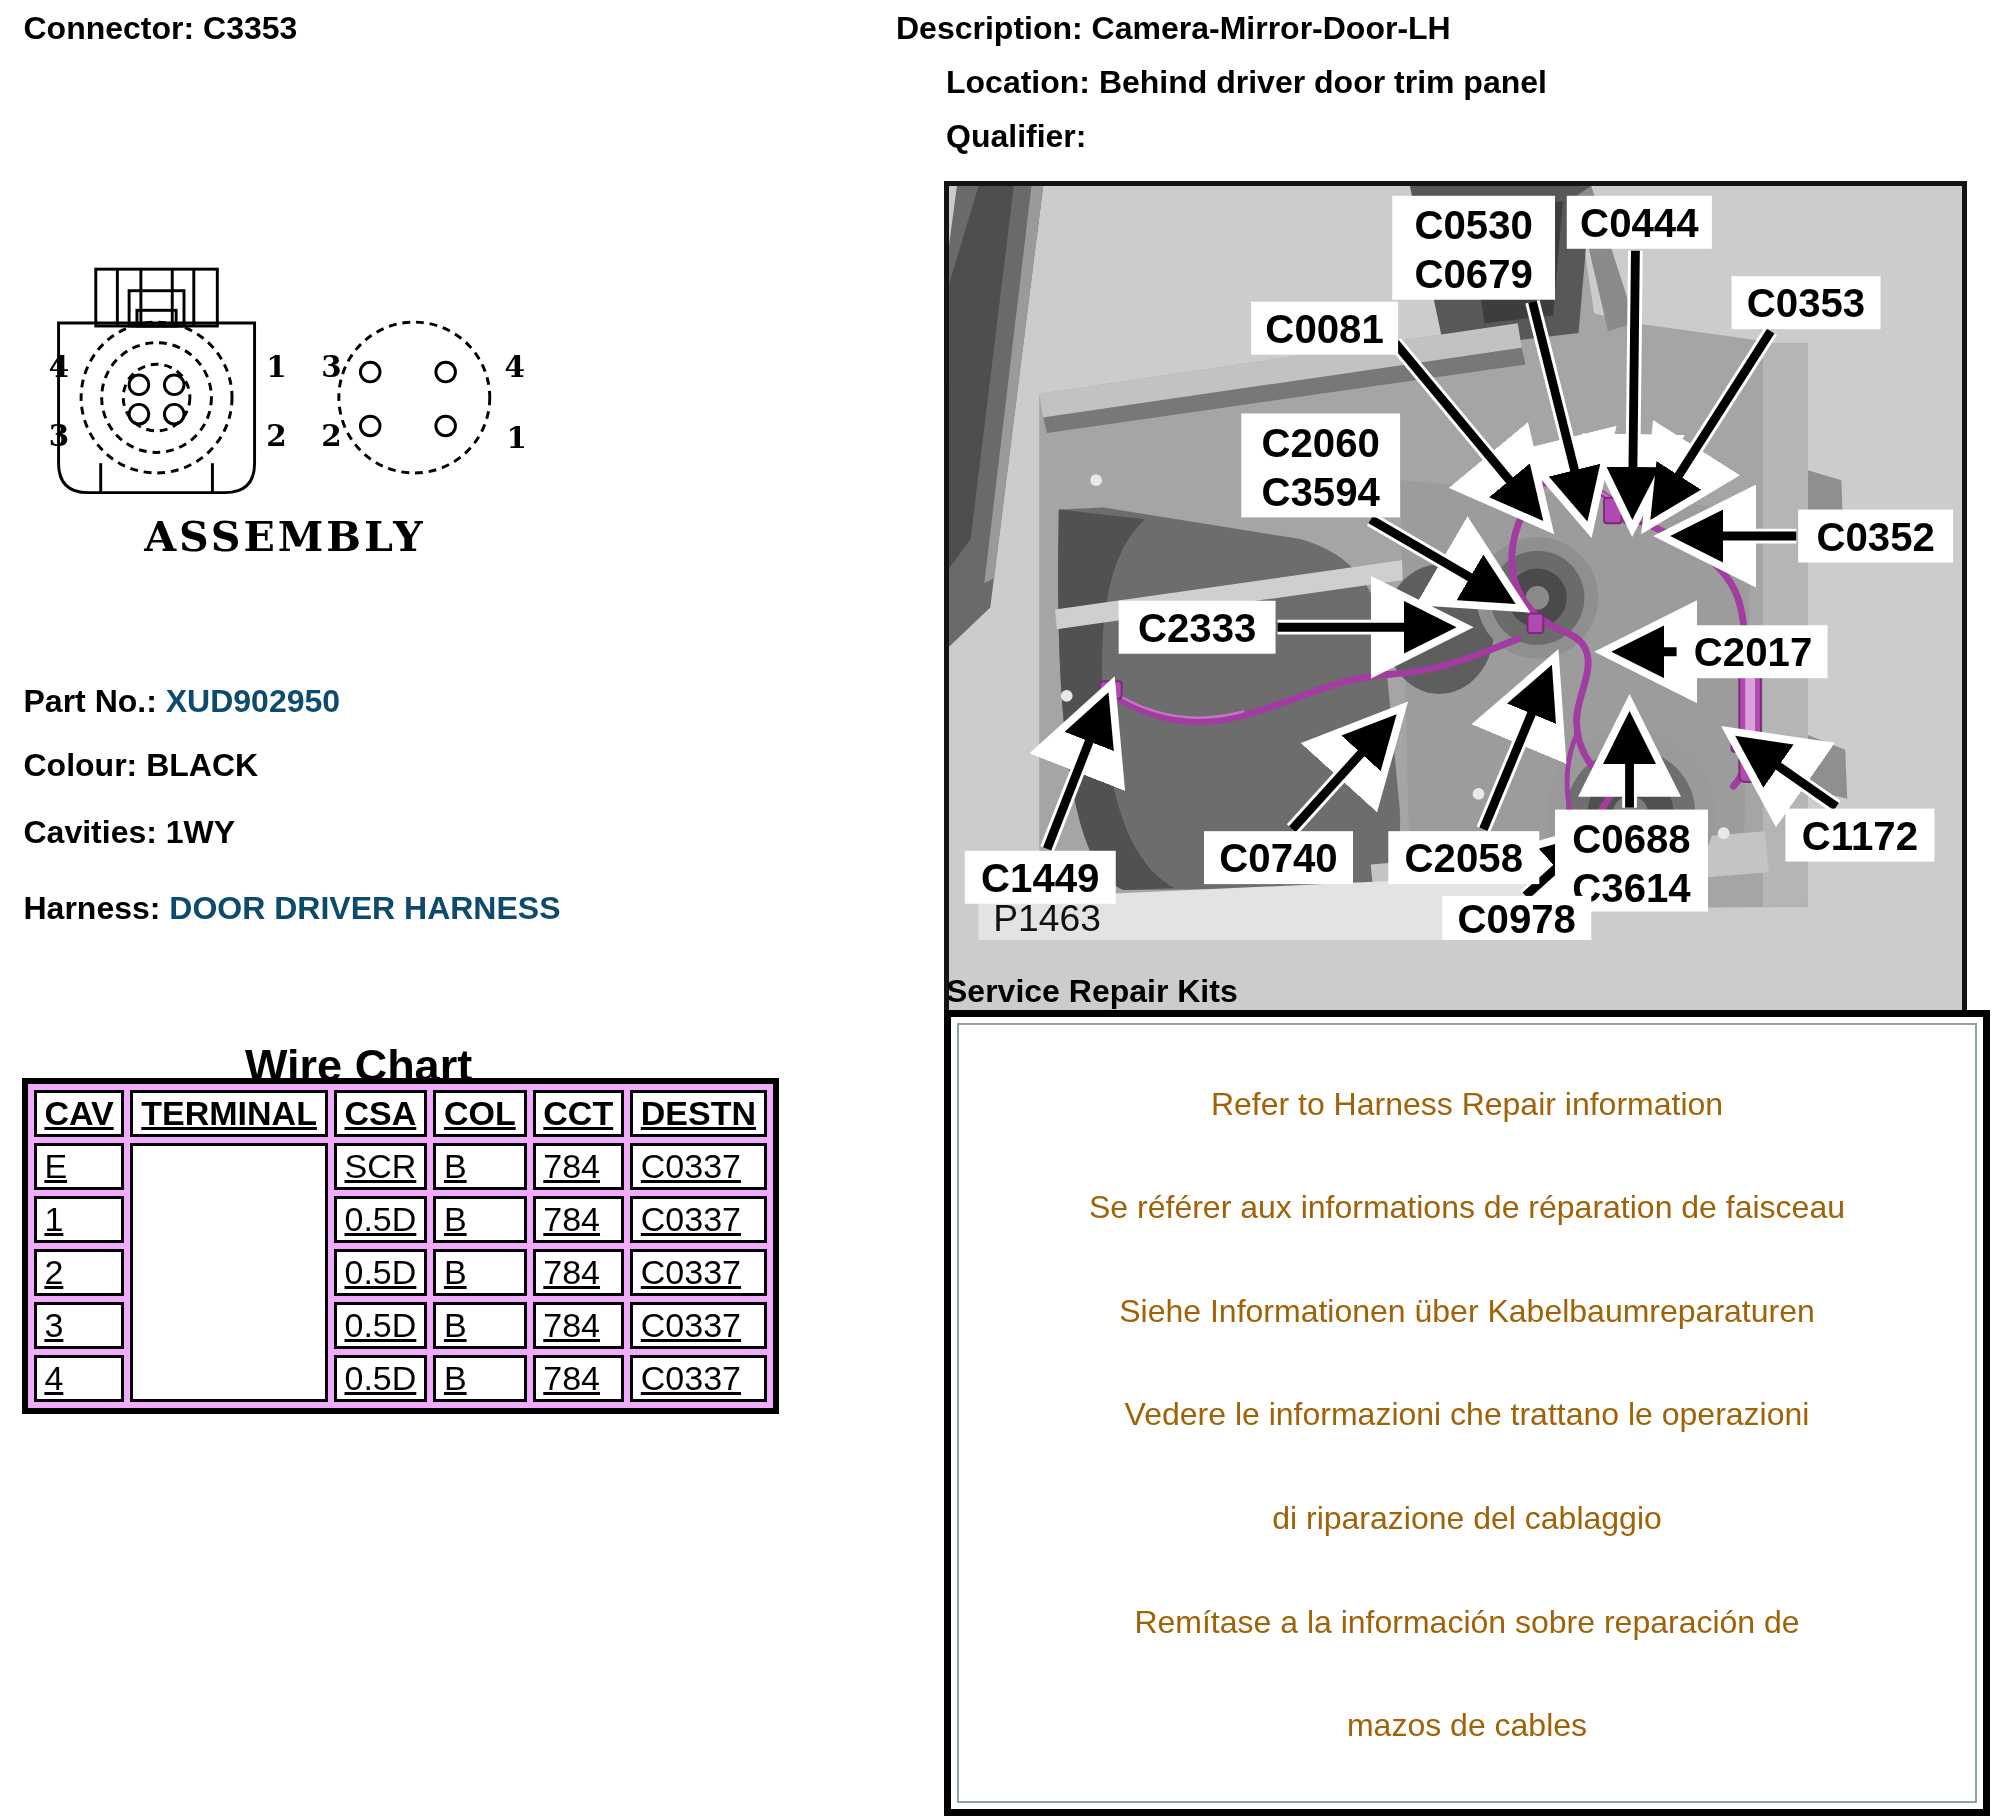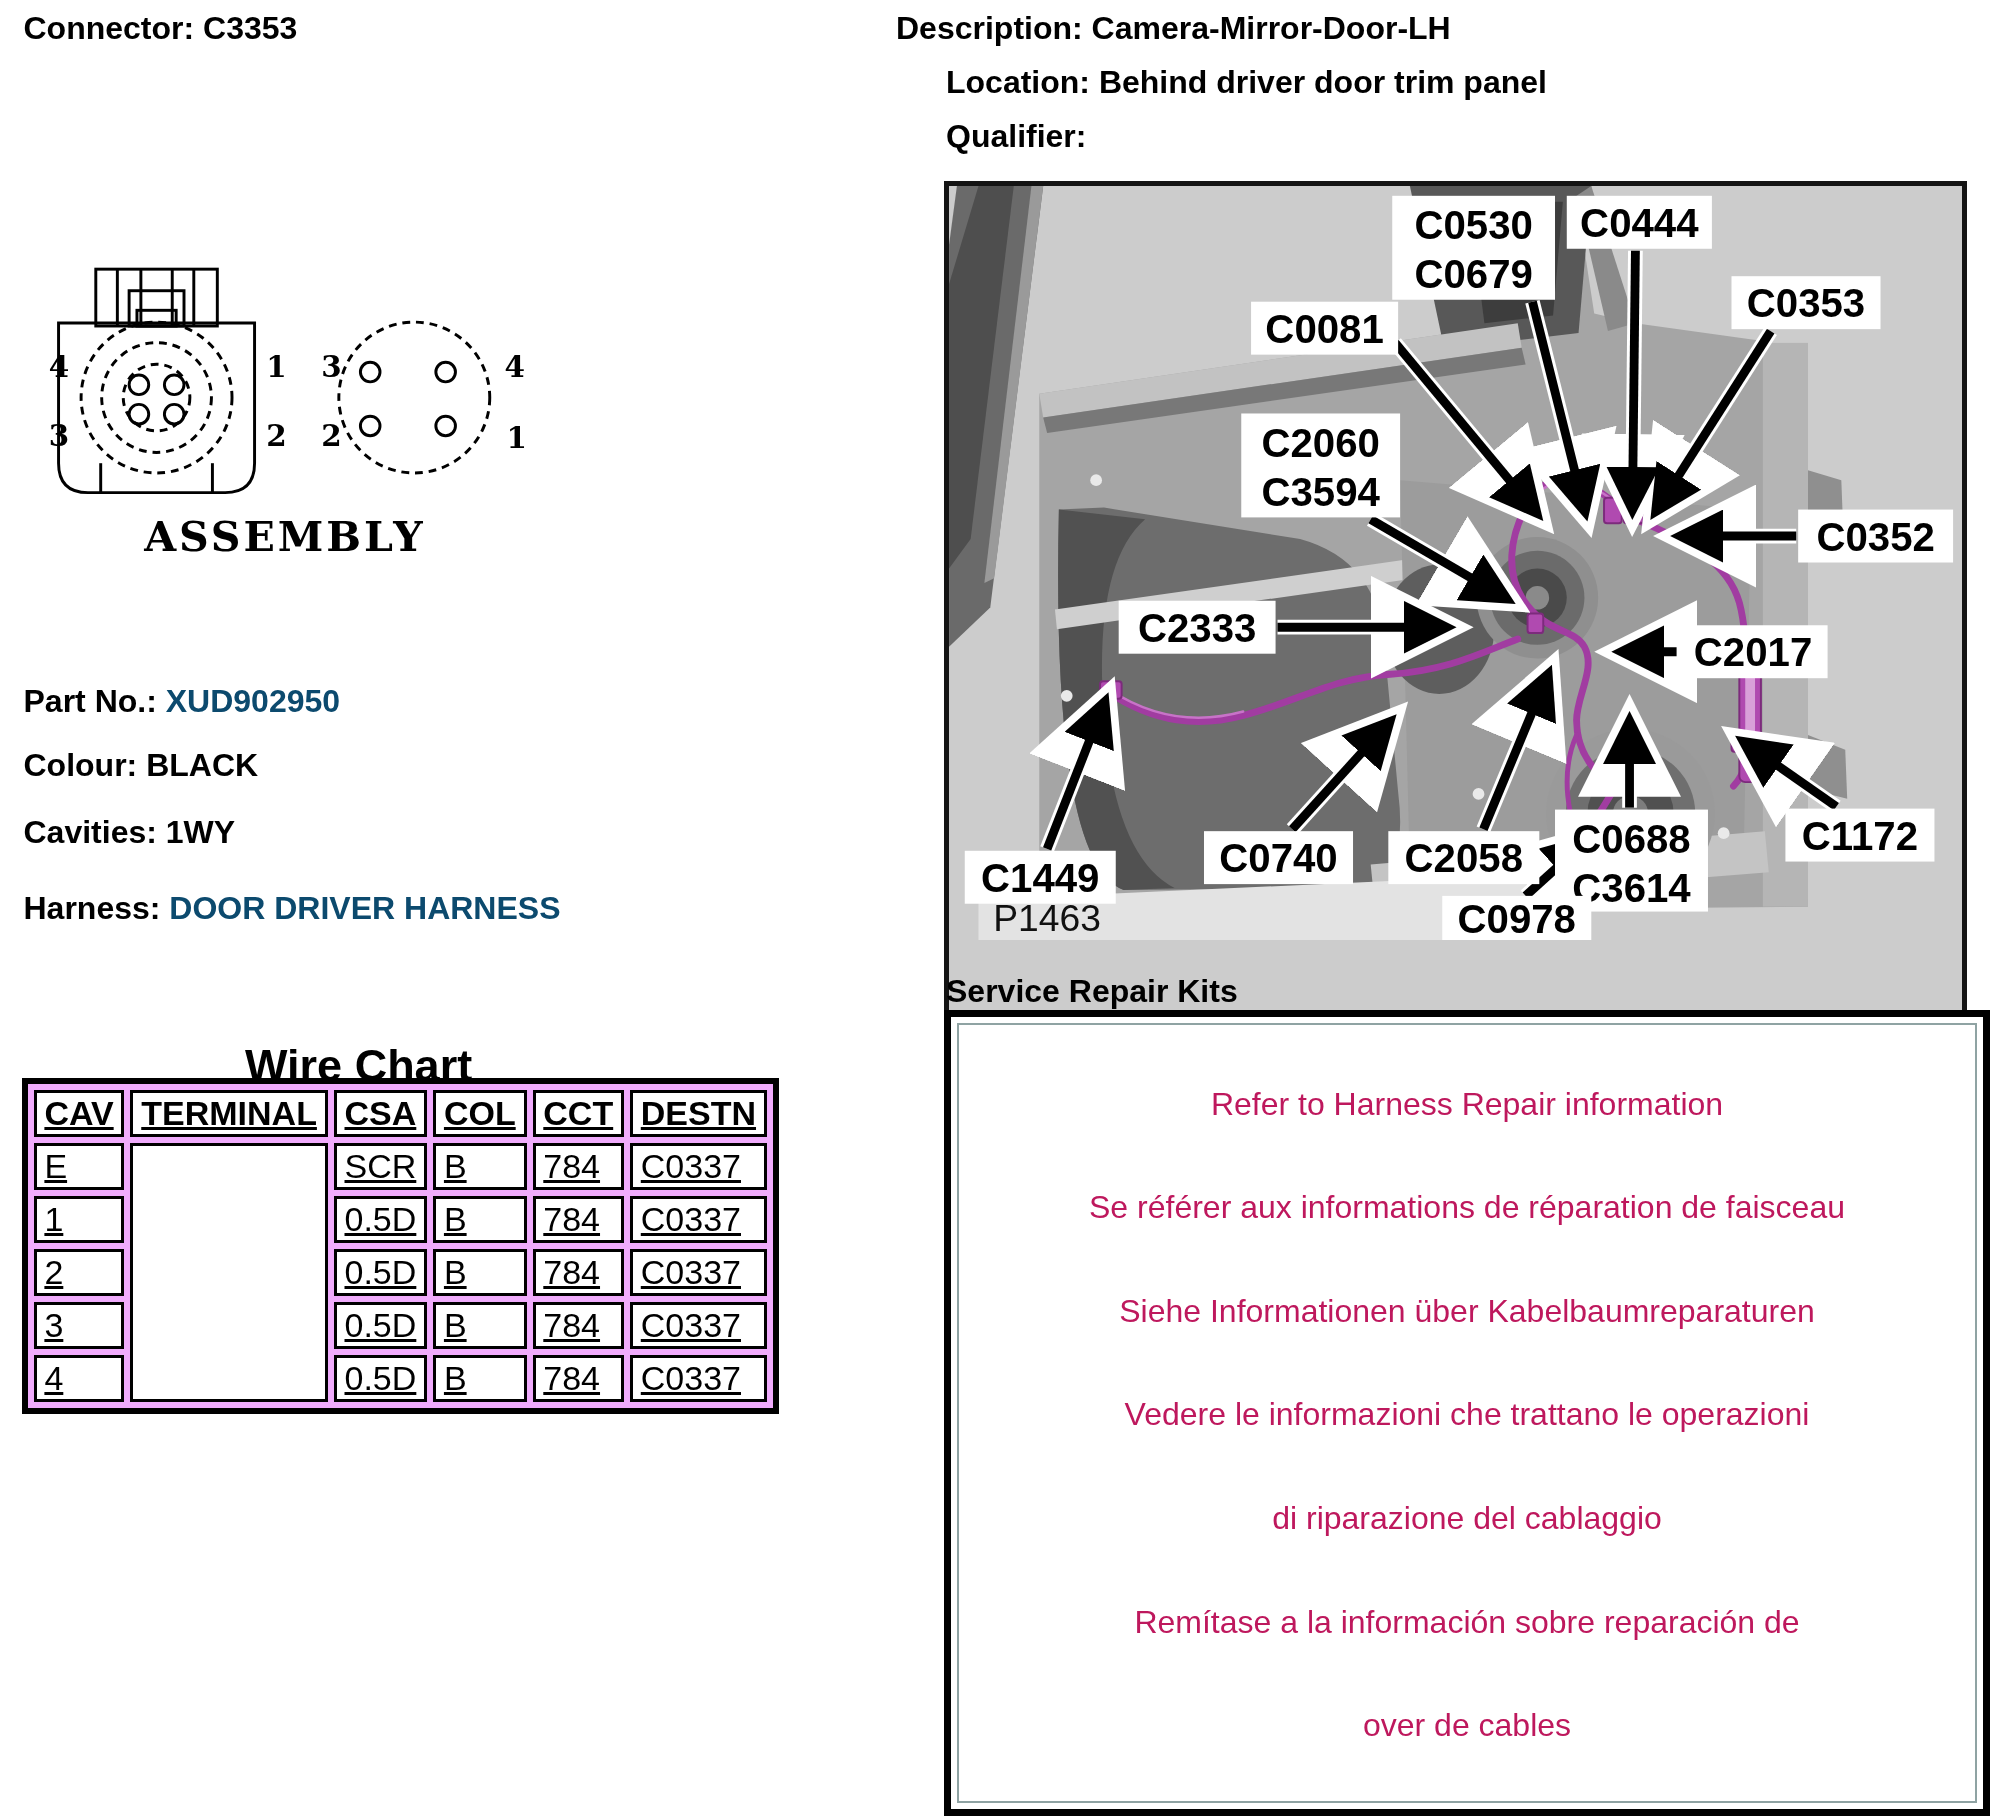--- a/index.html
+++ b/index.html
@@ -19,21 +19,21 @@
   .figure-box{border:5.9px solid #141414;background:#cccccc;box-sizing:border-box;}
   .figure-box svg{display:block;}
   .co-label{fill:#000;font-family:"Liberation Sans",sans-serif;font-weight:bold;font-size:41px;text-anchor:middle;}
   .fig-id{fill:#111;font-family:"Liberation Sans",sans-serif;font-size:38px;}
   
   .srk-heading{font-weight:bold;font-size:32px;}
   .srk-outer{border:7.8px solid #000;background:#fff;box-sizing:border-box;}
   .srk-inner{position:absolute;left:5.9px;right:5.9px;top:5.9px;bottom:5.9px;border:2.9px solid #8fa3a3;
              display:flex;flex-direction:column;justify-content:space-between;
              padding:61px 19.6px 57px 19.6px;box-sizing:border-box;}
-  .srk-line{color:#be185d;font-size:32px;text-align:center;white-space:nowrap;}
+  .srk-line{color:#a16207;font-size:32px;text-align:center;white-space:nowrap;}
 </style>
 </head>
 <body>
 
 <div class="abs hline" style="left:23.5px;top:9.8px;">
   <span>Connector:</span>
   <span>C3353</span>
 </div>
 
 <svg class="abs assembly-svg" style="left:27.4px;top:228px;" width="510" height="343" viewBox="0 0 520 350">
@@ -367,16 +367,16 @@
 <div class="abs srk-heading" style="left:946px;top:973px;">Service Repair Kits</div>
 
 <div class="abs srk-outer" style="left:944px;top:1010px;width:1046px;height:806px;">
   <div class="srk-inner">
     <div class="srk-line">Refer to Harness Repair information</div>
     <div class="srk-line">Se référer aux informations de réparation de faisceau</div>
     <div class="srk-line">Siehe Informationen über Kabelbaumreparaturen</div>
     <div class="srk-line">Vedere le informazioni che trattano le operazioni</div>
     <div class="srk-line">di riparazione del cablaggio</div>
     <div class="srk-line">Remítase a la información sobre reparación de</div>
-    <div class="srk-line">over de cables</div>
+    <div class="srk-line">mazos de cables</div>
   </div>
 </div>
 
 
 </body></html>

